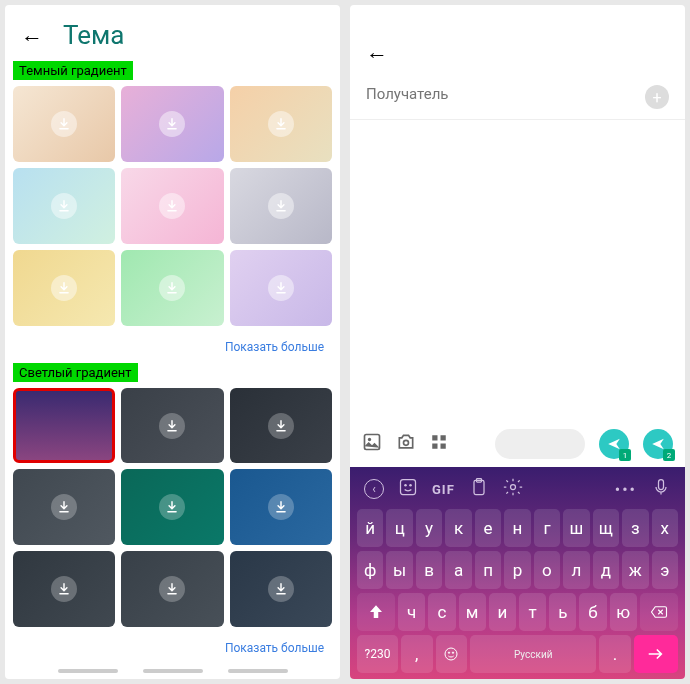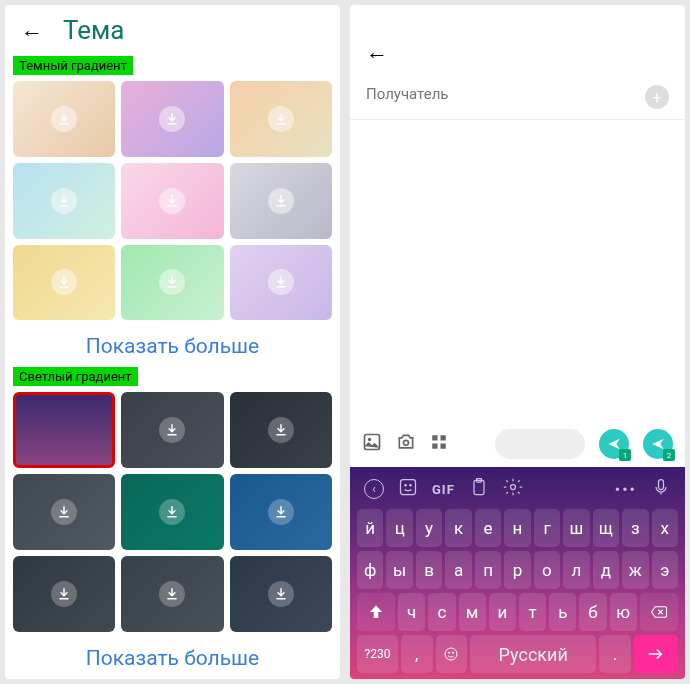--- a/index.html
+++ b/index.html
@@ -9,21 +9,21 @@
 .header{display:flex;align-items:center;padding:10px 16px;gap:20px}
 .header .back{font-size:22px;cursor:pointer}
 .header .title{font-size:26px;color:#0f766e}
 .section-label{background:#00d800;color:#000;font-size:13px;padding:2px 6px;display:inline-block;margin-left:8px}
 .grid{display:grid;grid-template-columns:repeat(3,1fr);gap:6px;padding:6px 8px}
 .tile{aspect-ratio:1.35;border-radius:6px;display:flex;align-items:center;justify-content:center;cursor:pointer;position:relative}
 .tile.selected{border:3px solid #e00000}
 .dl{width:26px;height:26px;border-radius:50%;background:rgba(255,255,255,0.45);display:flex;align-items:center;justify-content:center}
 .dl svg{width:14px;height:14px;fill:#fff}
 .dark .dl{background:rgba(255,255,255,0.25)}
-.more{text-align:center;padding:8px 16px;color:#3a7de0;font-size:21px;cursor:pointer}
+.more{text-align:right;padding:8px 16px;color:#3a7de0;font-size:12px;cursor:pointer}
 .tabs{display:flex;justify-content:space-around;padding:6px 40px}
 .tabs div{width:60px;height:4px;background:#ccc;border-radius:2px}
 
 .compose-input{padding:10px 16px;display:flex;align-items:flex-start;border-bottom:1px solid #eee}
 .compose-input input{border:none;flex:1;font-size:15px;outline:none;color:#999}
 .plus{width:24px;height:24px;border-radius:50%;background:#ddd;display:flex;align-items:center;justify-content:center;color:#fff;font-size:16px}
 .msg-area{flex:1}
 .msg-toolbar{display:flex;align-items:center;gap:14px;padding:8px 12px}
 .msg-toolbar .ico{color:#666;font-size:18px;cursor:pointer}
 .msg-toolbar .spacer{flex:1}
@@ -35,21 +35,21 @@
 .keyboard{background:linear-gradient(180deg,#3a1d6e 0%,#6b2a7a 35%,#b03a8a 70%,#d8447e 100%);padding:4px}
 .kb-top{display:flex;align-items:center;gap:14px;padding:6px 10px;color:#d0c0e0}
 .kb-top .chev{width:20px;height:20px;border:1.5px solid #d0c0e0;border-radius:50%;display:flex;align-items:center;justify-content:center;font-size:12px}
 .kb-top svg{width:20px;height:20px;fill:#d0c0e0}
 .kb-top .gif{font-size:13px;font-weight:bold;letter-spacing:1px}
 .kb-row{display:flex;gap:3px;padding:2px 3px}
 .key{flex:1;height:38px;border-radius:5px;background:rgba(255,255,255,0.12);color:#fff;display:flex;align-items:center;justify-content:center;font-size:17px;cursor:pointer}
 .key.wide{flex:1.4}
 .key.shift,.key.bksp{background:rgba(255,255,255,0.08)}
 .key.enter{background:#ff2a9a}
-.key.space{flex:4;font-size:18px;color:#eee}
+.key.space{flex:4;font-size:10px;color:#eee}
 .key.sym{flex:1.3;font-size:12px}
 </style>
 </head>
 <body>
 
 <div class="phone">
   <div class="statusbar"></div>
   <div class="header">
     <span class="back">←</span>
     <span class="title">Тема</span>

